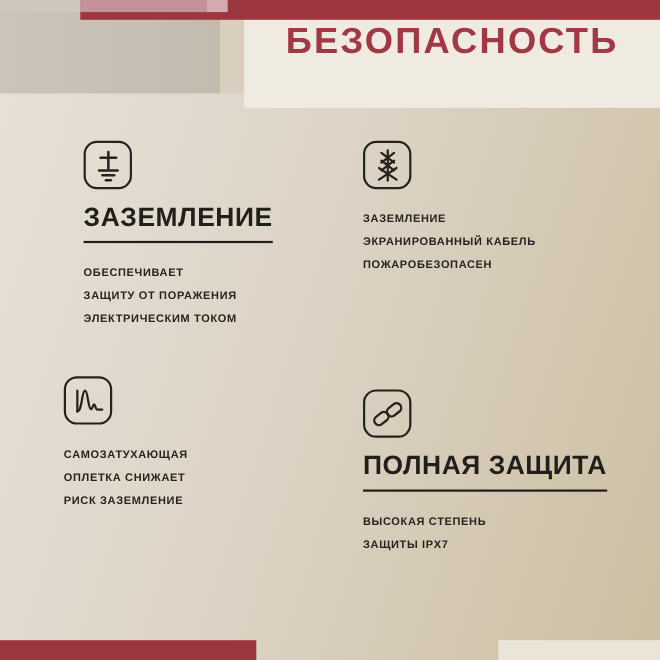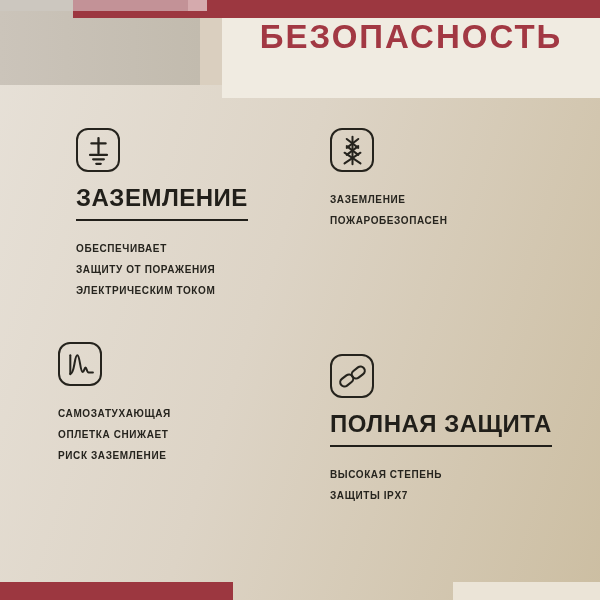--- a/index.html
+++ b/index.html
@@ -80,20 +80,21 @@
         <line x1="15.5" y1="9" x2="28.5" y2="19"></line>
         <line x1="28.5" y1="9" x2="15.5" y2="19"></line>
         <line x1="15.5" y1="17" x2="28.5" y2="27"></line>
         <line x1="28.5" y1="17" x2="15.5" y2="27"></line>
         <line x1="13" y1="24.5" x2="31" y2="36.5"></line>
         <line x1="31" y1="24.5" x2="13" y2="36.5"></line>
       </svg>
     </div>
     <div class="card-body">
       <p class="card-line">ЗАЗЕМЛЕНИЕ</p>
+      <p class="card-line">ЭКРАНИРОВАННЫЙ КАБЕЛЬ</p>
       <p class="card-line">ПОЖАРОБЕЗОПАСЕН</p>
     </div>
   </section>
 
   <section class="card s3">
     <div class="icon-box">
       <svg width="39" height="39" viewBox="0 0 44 44" fill="none" stroke="#25231d" stroke-width="2.3" stroke-linecap="round" stroke-linejoin="round">
         <path d="M10.5 33 L10.5 11.5"></path>
         <path d="M10.5 32.5 C13.5 32.5 14.5 25 15.5 19.5 C16.5 13.5 17.5 11.5 18.5 11.5 C19.5 11.5 20.5 15 21.5 21 C22.4 26.5 23.2 30.5 24.6 30.5 C26 30.5 26.3 25.5 27.7 25.5 C29 25.5 29 31 31.2 31 L36 31"></path>
       </svg>

